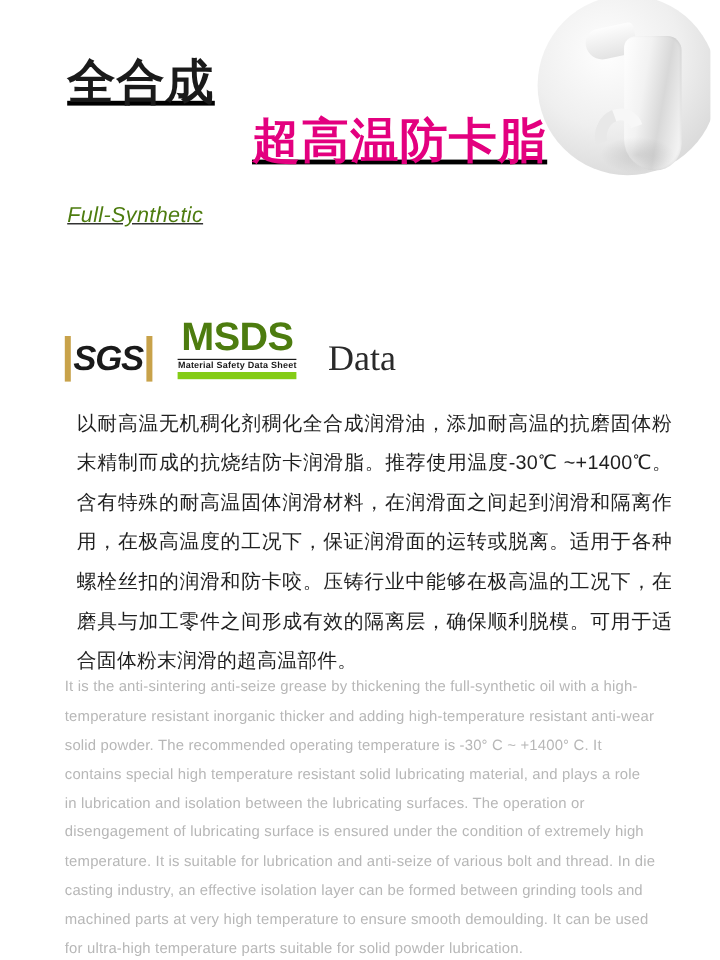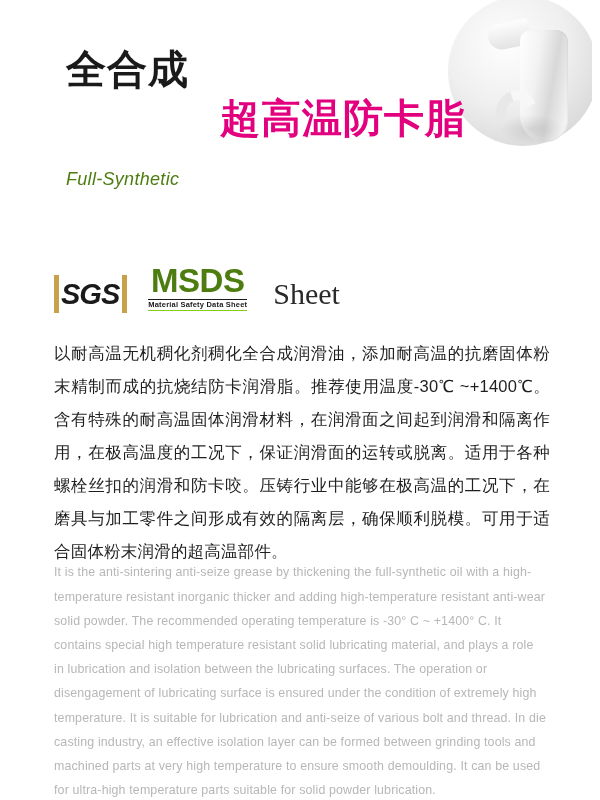--- a/index.html
+++ b/index.html
@@ -75,23 +75,24 @@
     top: 120px;
     right: 30px;
     width: 62px;
     height: 30px;
     background: radial-gradient(ellipse at center, rgba(0,0,0,0.10), rgba(0,0,0,0) 70%);
   }
 
   
   .headings {
     position: absolute;
-    left: 66px;
+    left: 56px;
     top: 46px;
     width: 400px;
+    text-decoration: underline;
   }
   .title-cn-1 {
     font-size: 40px;
     font-weight: bold;
     color: #1a1a1a;
     letter-spacing: 1px;
     line-height: 1.18;
     margin: 0;
   }
   .title-cn-2 {
@@ -157,35 +158,35 @@
     font-weight: bold;
     color: #4d7c0f;
     letter-spacing: -0.5px;
   }
   .cert-msds .sub {
     margin-top: 2px;
     font-size: 7.5px;
     font-weight: bold;
     color: #1a1a1a;
     border-top: 1px solid #1a1a1a;
-    border-bottom: 1px solid #84cc16;
+    border-bottom: 6px solid #84cc16;
     padding: 1px 0;
     letter-spacing: 0.2px;
   }
   .cert-rohs {
     font-family: "Liberation Serif", serif;
     font-size: 30px;
     color: #2a2a2a;
     letter-spacing: 0px;
   }
 
   
   .body-cn {
     position: absolute;
-    left: 54px;
+    left: 64px;
     top: 320px;
     width: 496px;
     font-size: 16.5px;
     line-height: 2.0;
     color: #1f1f1f;
     text-align: justify;
     letter-spacing: 0.2px;
   }
 
   
@@ -221,20 +222,20 @@
       <div>Full-Synthetic</div>
     </div>
   </div>
 
   <div class="certs">
     <div class="cert-sgs">SGS</div>
     <div class="cert-msds">
       <div class="main">MSDS</div>
       <div class="sub">Material Safety Data Sheet</div>
     </div>
-    <div class="cert-rohs">Sheet</div>
+    <div class="cert-rohs">Data</div>
   </div>
 
   <p class="body-cn">以耐高温无机稠化剂稠化全合成润滑油，添加耐高温的抗磨固体粉末精制而成的抗烧结防卡润滑脂。推荐使用温度-30℃ ~+1400℃。含有特殊的耐高温固体润滑材料，在润滑面之间起到润滑和隔离作用，在极高温度的工况下，保证润滑面的运转或脱离。适用于各种螺栓丝扣的润滑和防卡咬。压铸行业中能够在极高温的工况下，在磨具与加工零件之间形成有效的隔离层，确保顺利脱模。可用于适合固体粉末润滑的超高温部件。</p>
 
   <p class="body-en">It is the anti-sintering anti-seize grease by thickening the full-synthetic oil with a high-temperature resistant inorganic thicker and adding high-temperature resistant anti-wear solid powder. The recommended operating temperature is -30° C ~ +1400° C. It contains special high temperature resistant solid lubricating material, and plays a role in lubrication and isolation between the lubricating surfaces. The operation or disengagement of lubricating surface is ensured under the condition of extremely high temperature. It is suitable for lubrication and anti-seize of various bolt and thread. In die casting industry, an effective isolation layer can be formed between grinding tools and machined parts at very high temperature to ensure smooth demoulding. It can be used for ultra-high temperature parts suitable for solid powder lubrication.</p>
 
 </div>
 
 </body></html>

